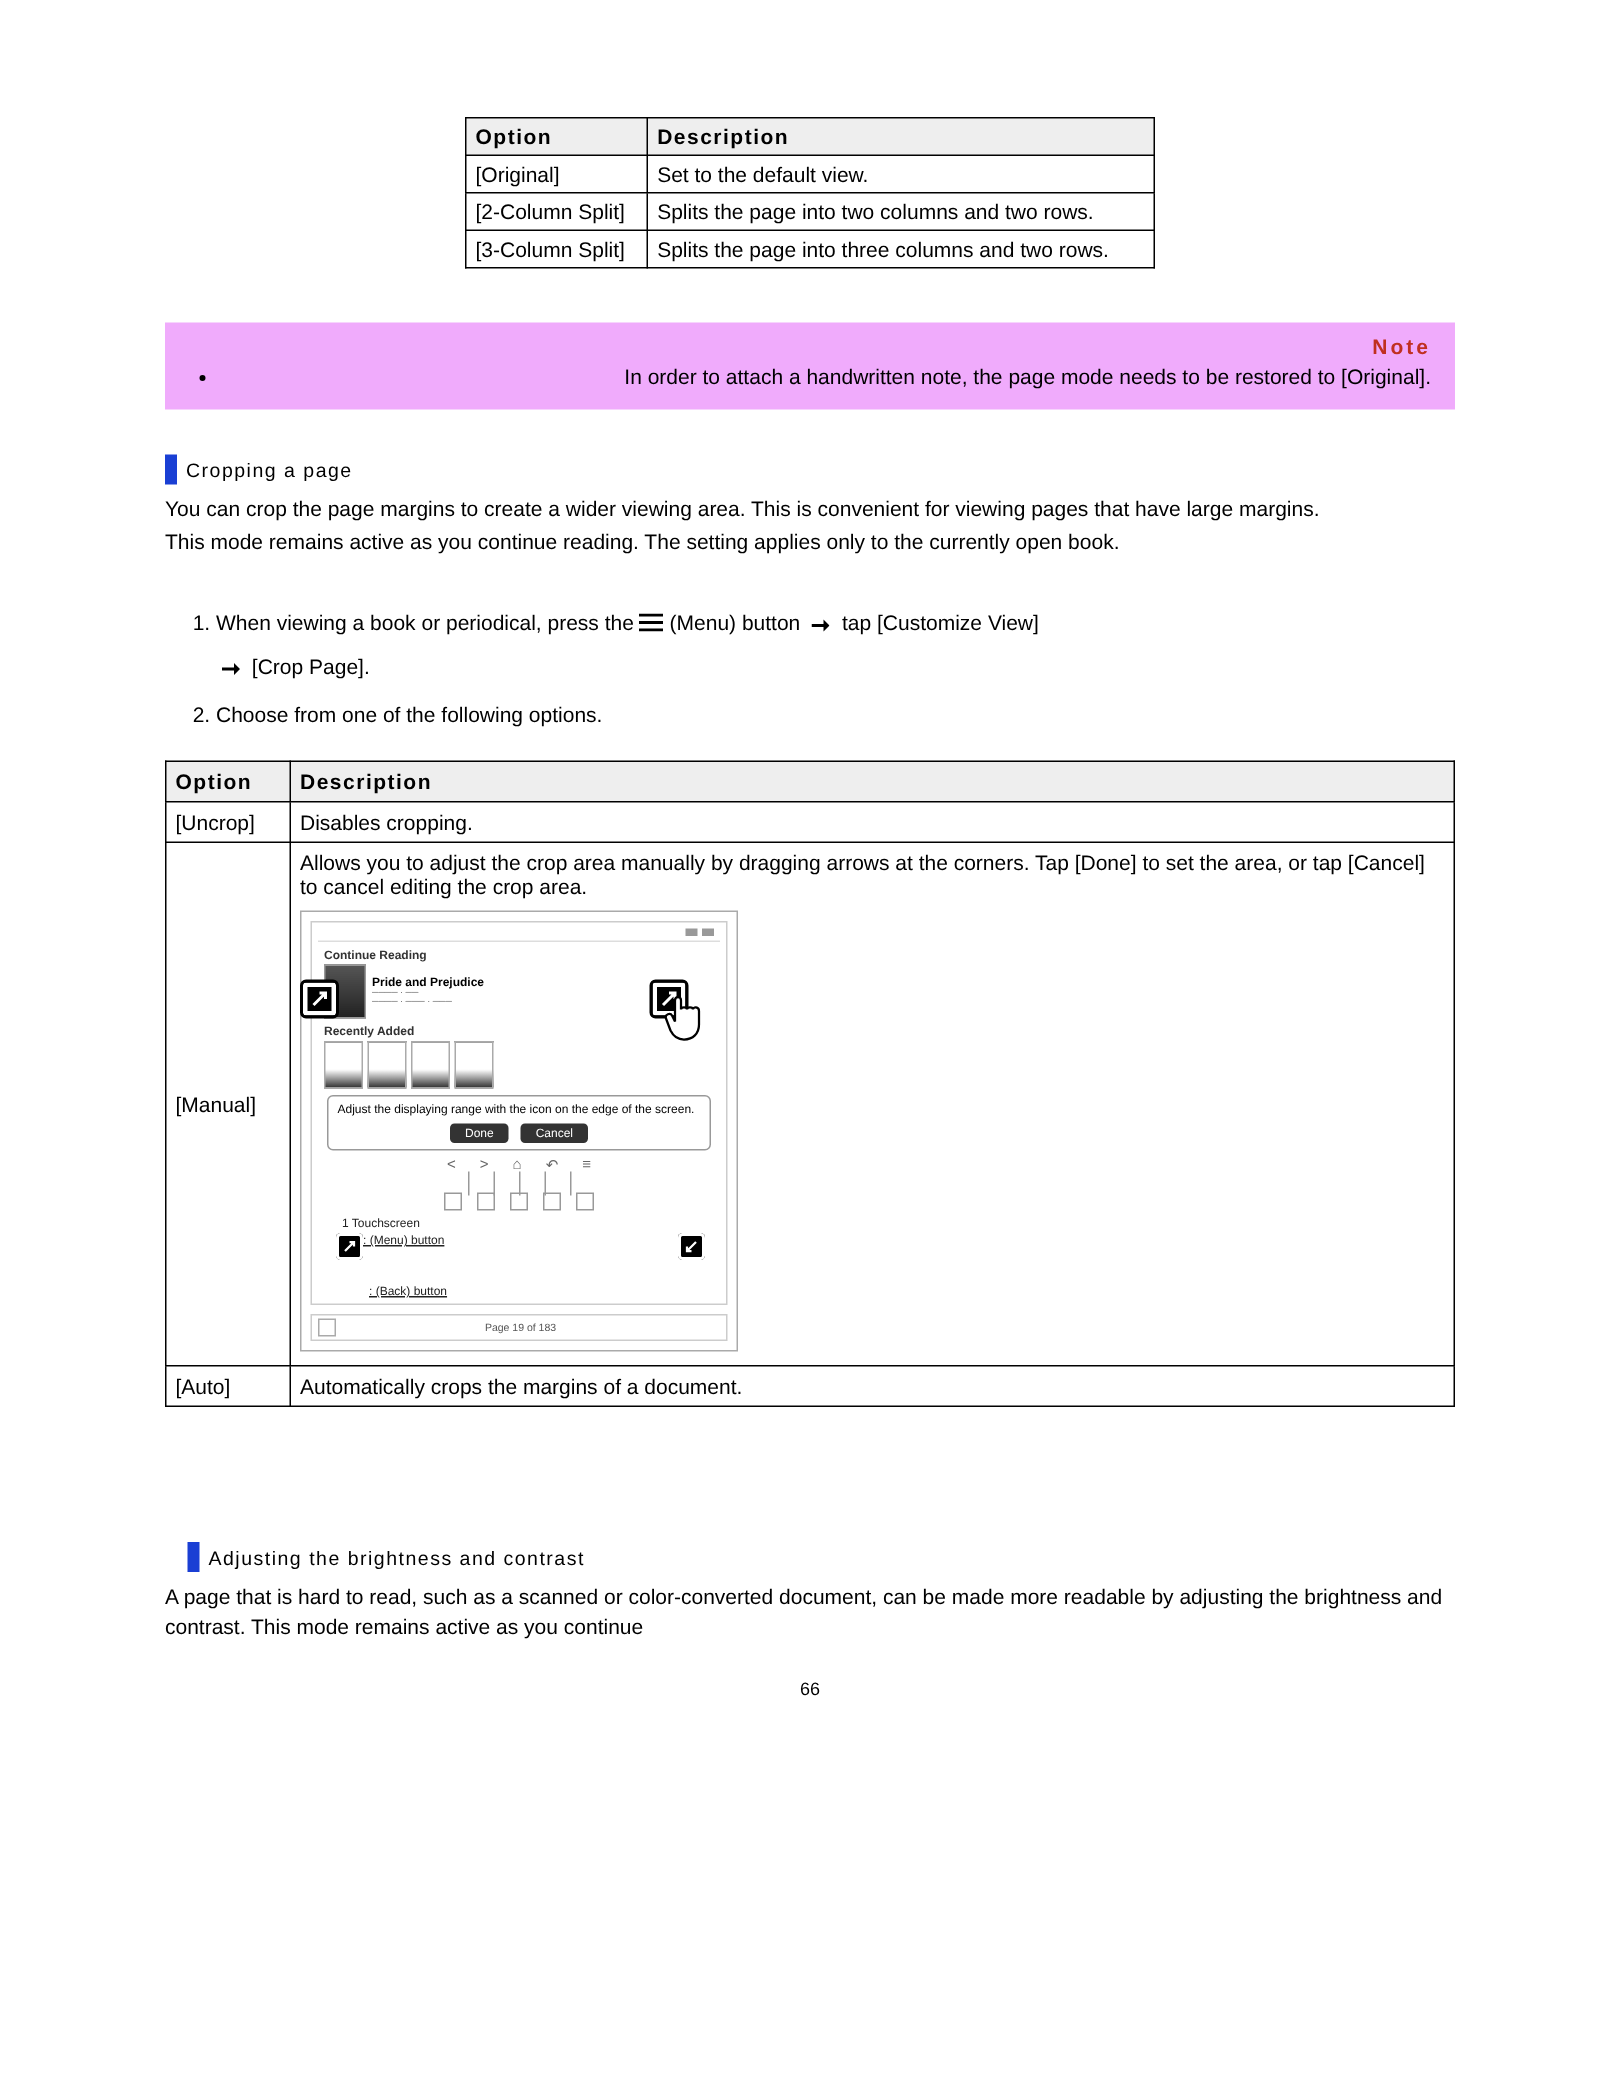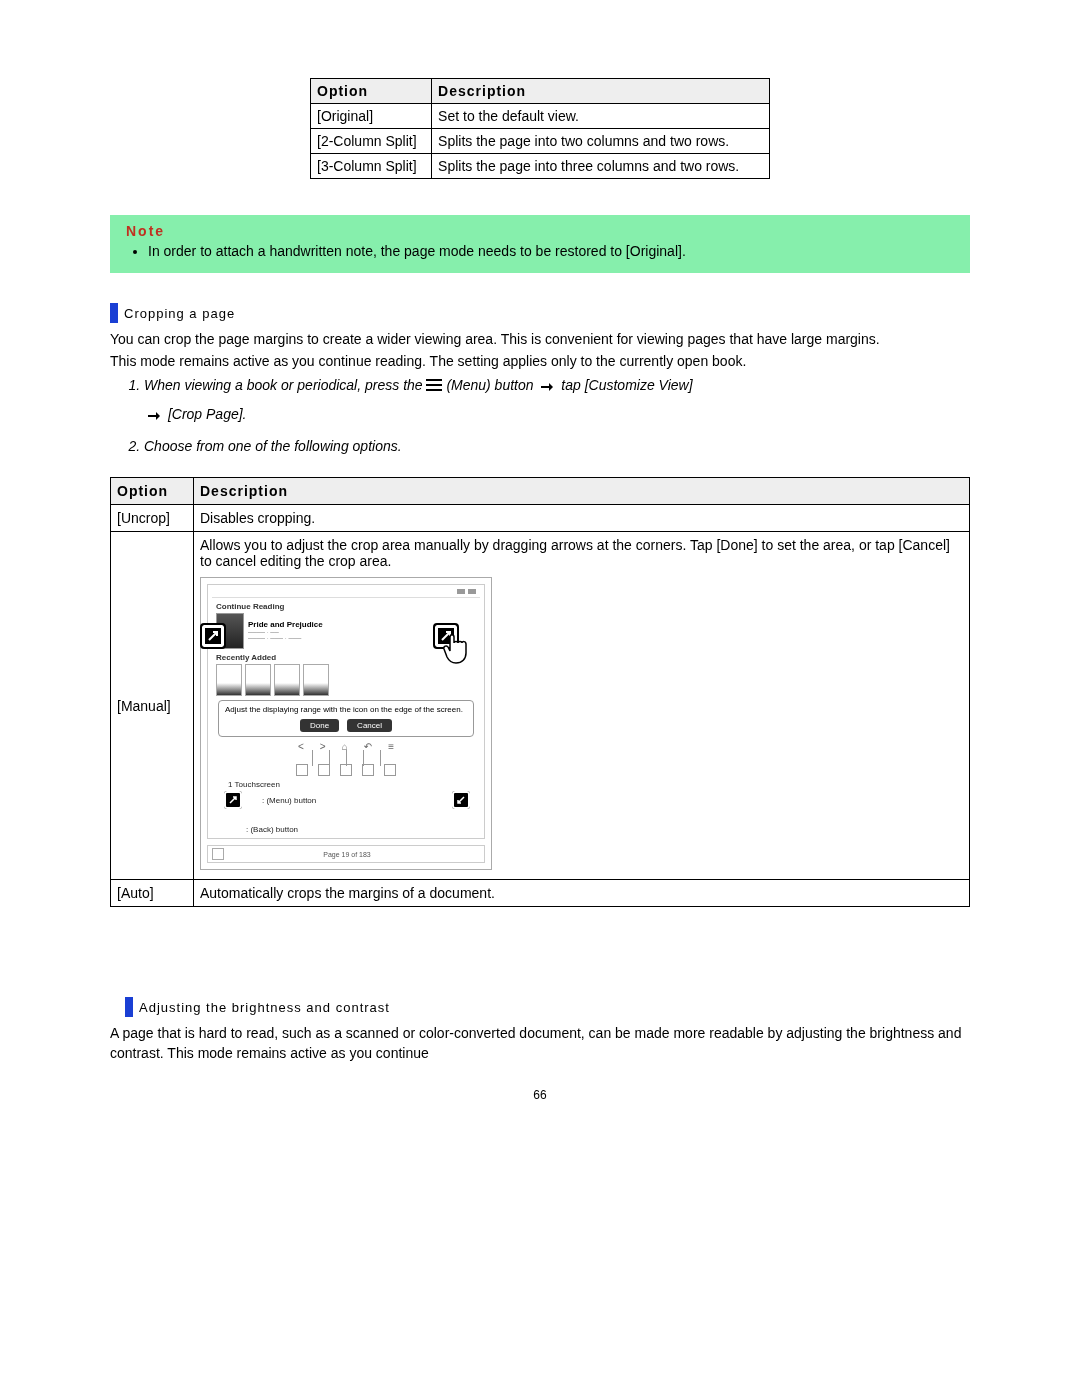--- a/index.html
+++ b/index.html
@@ -30,23 +30,24 @@
     text-align: left;
     vertical-align: top;
     font-size: 14px;
   }
   table.opt-table th {
     background: #eeeeee;
     font-weight: bold;
     letter-spacing: 1px;
   }
   .note-box {
-    background: #86efac;
+    background: #f0abfc;
     padding: 8px 16px 14px 16px;
     margin-top: 36px;
+    text-align: right;
   }
   .note-title {
     color: #c03020;
     font-weight: bold;
     letter-spacing: 2px;
     font-size: 14px;
     margin-bottom: 4px;
   }
   ul.note-list {
     margin: 0;
@@ -69,23 +70,22 @@
   .section-title {
     font-weight: normal;
     letter-spacing: 1px;
     font-size: 13px;
   }
   .body-text {
     margin-top: 6px;
     line-height: 1.45;
   }
   ol.steps {
-    margin-top: 2px;
+    margin-top: 32px;
     padding-left: 34px;
-    font-style: italic;
   }
   ol.steps li {
     margin-bottom: 8px;
     line-height: 1.6;
   }
   .menu-icon {
     display: inline-block;
     vertical-align: middle;
   }
   .arrow-icon {
@@ -179,21 +179,21 @@
     background:#333; color:#fff; font-size:8px; padding:2px 10px; border-radius:3px;text-align:right;
   }
   .navbar {
     display:flex; justify-content:center; gap:16px; font-size:10px; color:#666; margin-top:4px;
   }
   .pointer-lines { display:flex; justify-content:center; gap:16px; margin-top:-2px;}
   .pointer { width:1px; height:16px; background:#999;}
   .pointer-boxes { display:flex; justify-content:center; gap:10px; margin-top:-2px;}
   .pbox { width:10px; height:10px; border:1px solid #999;}
   .ts-label { font-size:8px; margin:4px 0 2px 16px; color:#222;}
-  .legend-row { display:flex; align-items:center; margin-left:12px; font-size:8px; color:#222; gap:20px;}
+  .legend-row { display:flex; align-items:flex-start; margin-left:12px; font-size:8px; color:#222; gap:0;text-decoration:underline;}
   .legend-handle {
     width:18px; height:18px; background:#000; border-radius:3px;
     box-shadow: 0 0 0 2px #fff inset;
     display:flex; align-items:center; justify-content:center;
   }
   .footer-bar {
     margin:0 6px 6px 6px; border:1px solid #ccc; padding:2px 4px; display:flex; align-items:center; justify-content:space-between;
     font-size:7px; color:#555;
   }
   .footer-bar .sq { width:10px; height:10px; border:1px solid #aaa;}

